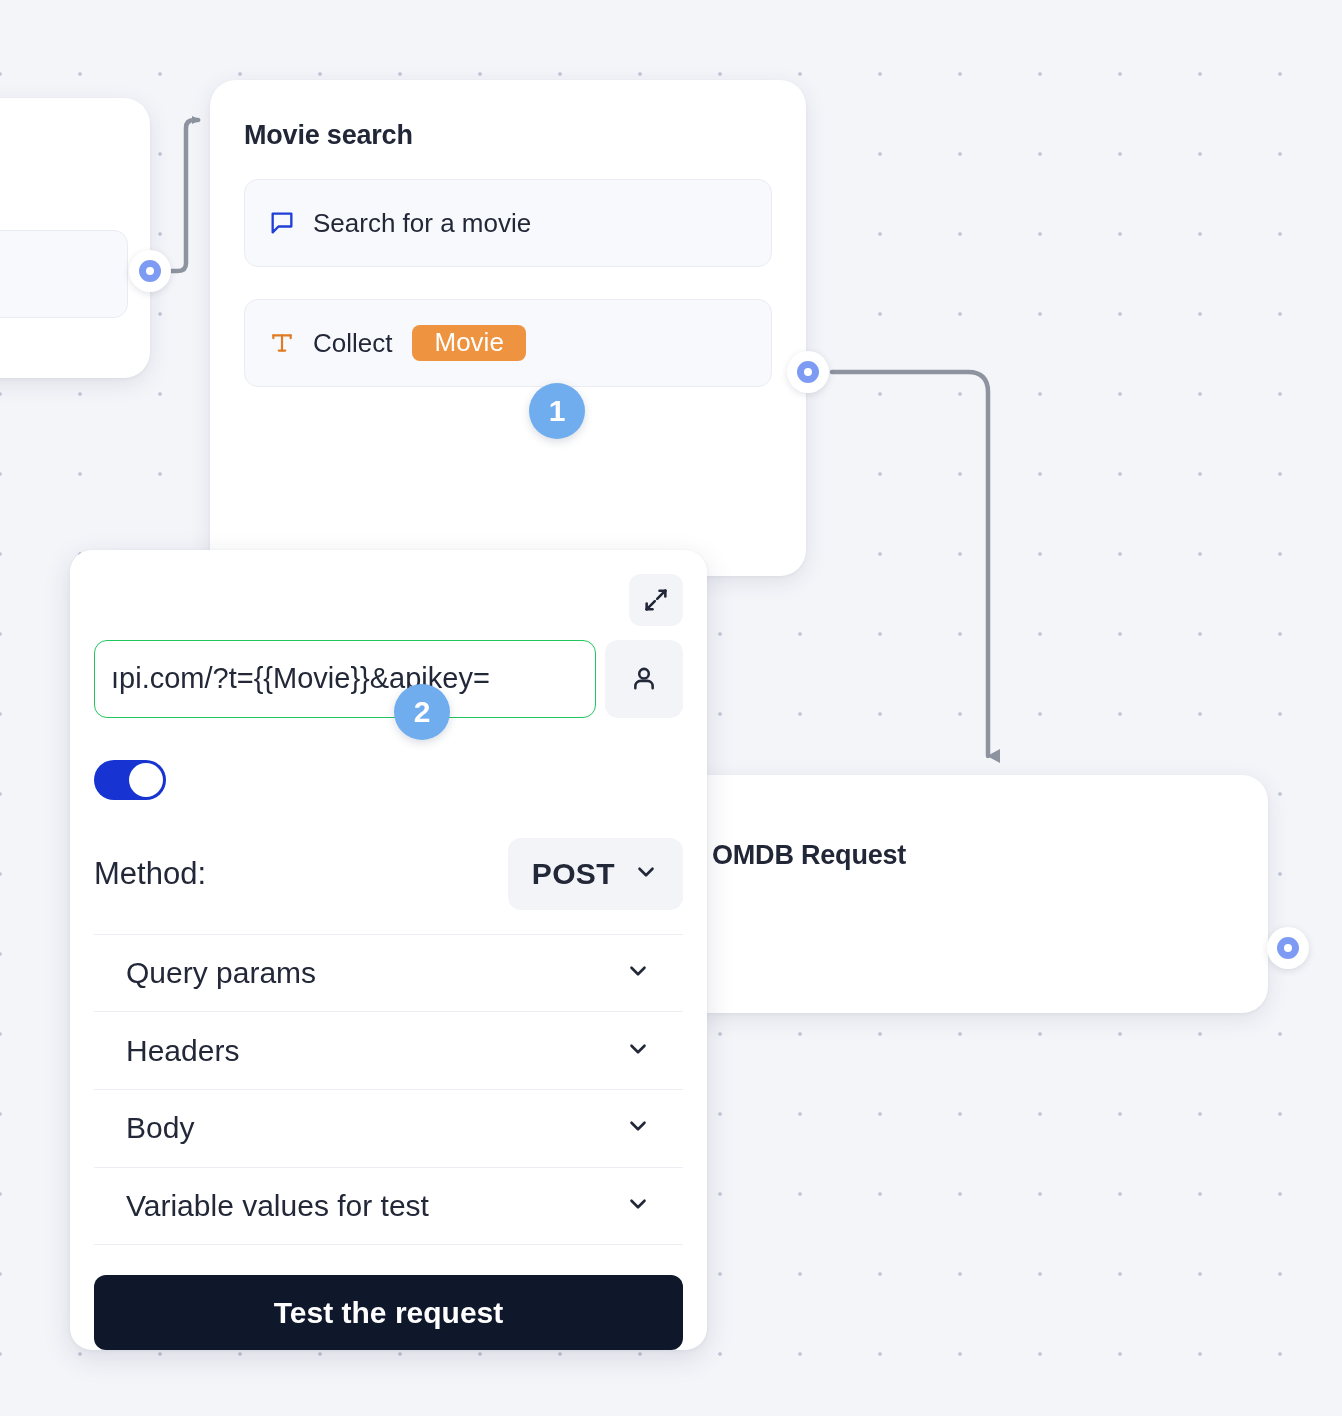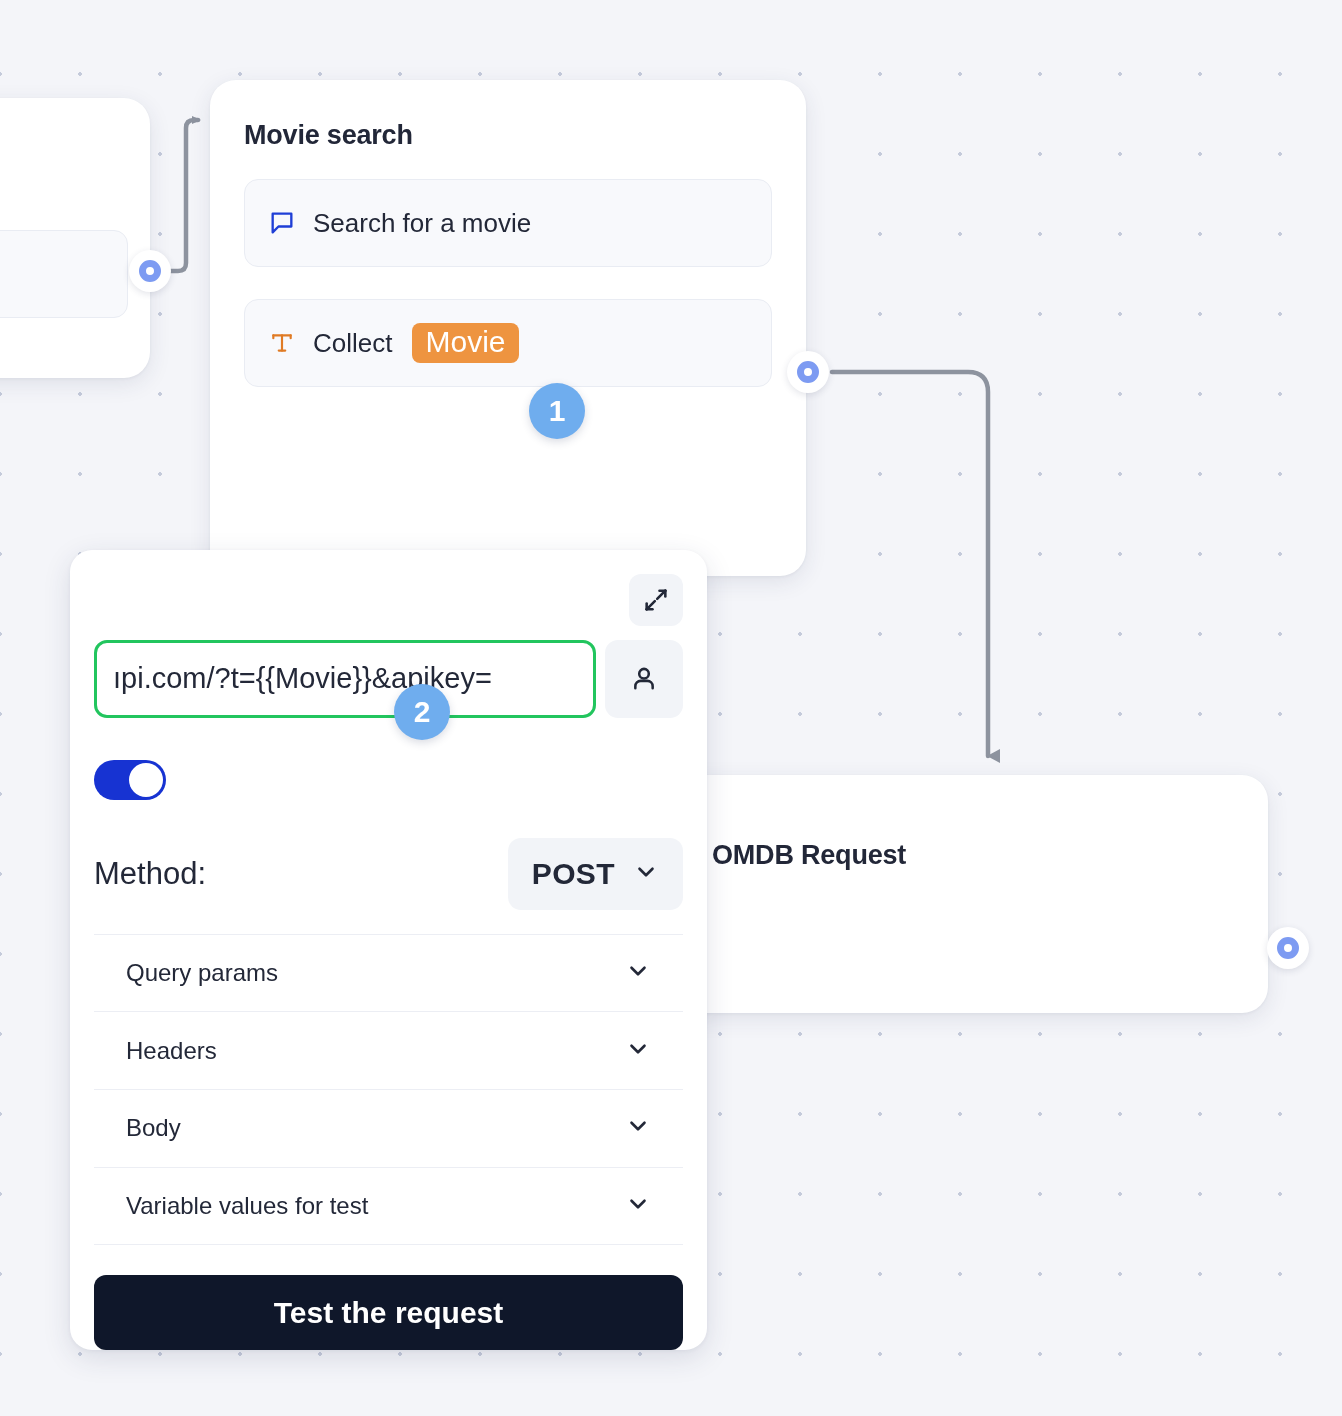--- a/index.html
+++ b/index.html
@@ -74,22 +74,22 @@
   }
 
   .row-label { white-space: nowrap; }
 
   
   .var-chip {
     display: inline-block;
     background: #ee9440;
     color: #ffffff;
     border-radius: 8px;
-    padding: 4px 13px 6px;
-    font-size: 30px;
+    padding: 4px 22px 6px;
+    font-size: 26px;
     line-height: 1;
     margin-left: 4px;
   }
 
   
   #node-left {
     left: -160px;
     top: 98px;
     width: 310px;
     height: 280px;
@@ -219,21 +219,21 @@
   .url-row {
     display: flex;
     align-items: stretch;
     gap: 9px;
     margin-top: 14px;
   }
 
   .url-input {
     flex: 1 1 auto;
     height: 78px;
-    border: 3px solid #22c55e;
+    border: 1px solid #22c55e;
     border-radius: 13px;
     background: #ffffff;
     font-family: "Liberation Sans", sans-serif;
     font-size: 29px;
     color: #232838;
     padding: 4px 16px;
     outline: none;
     min-width: 0;
   }
 
@@ -310,21 +310,21 @@
   .accordion-item {
     display: flex;
     align-items: center;
     justify-content: space-between;
     height: 81px;
     border-bottom: 1px solid #eceef4;
     cursor: pointer;
     padding: 0 32px 0 32px;
   }
   .accordion-label {
-    font-size: 24px;
+    font-size: 30px;
     color: #232838;
   }
 
   .test-btn {
     margin-top: 30px;
     height: 78px;
     border: none;
     border-radius: 12px;
     background: #0f172a;
     color: #ffffff;

